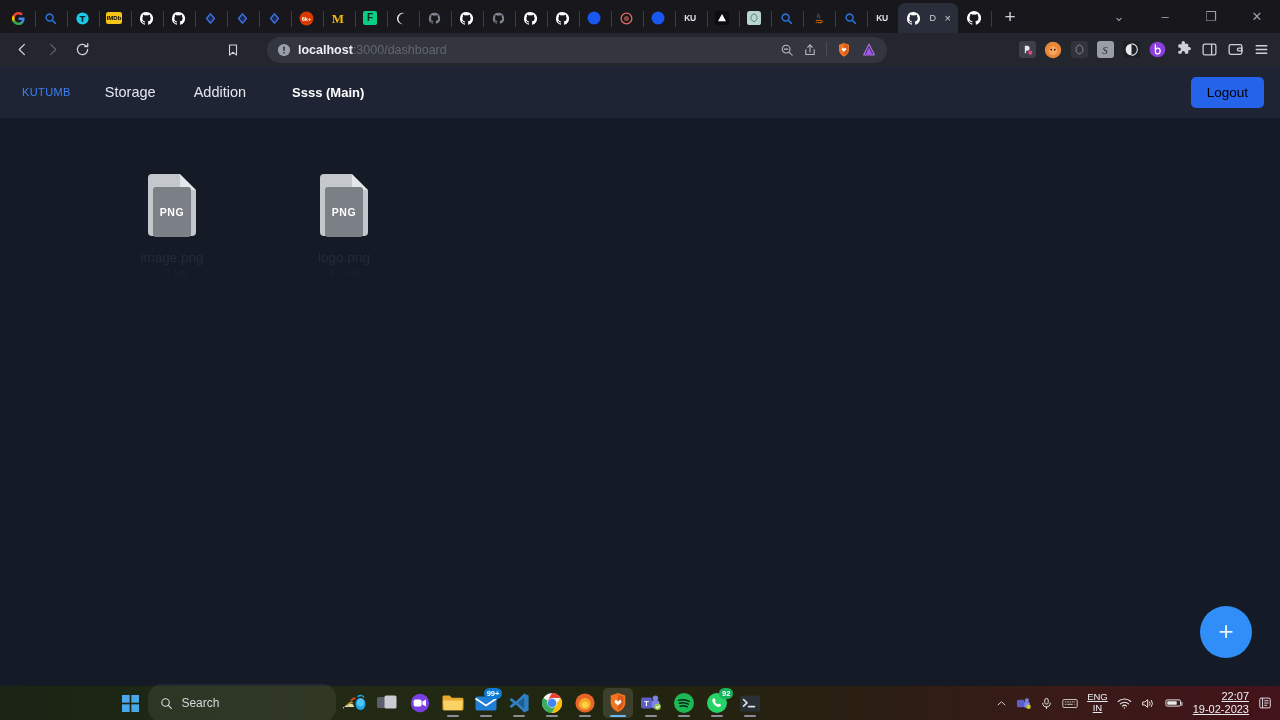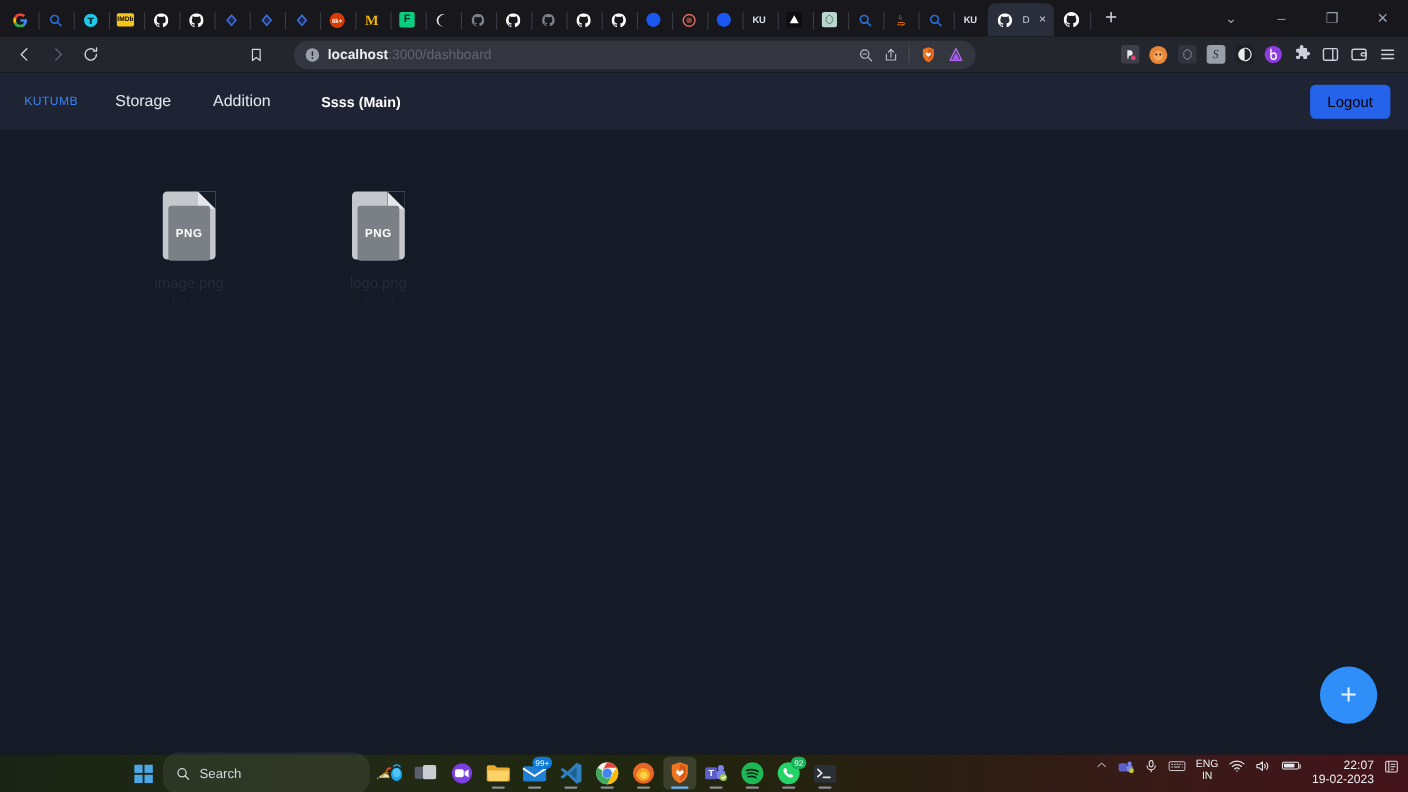--- a/index.html
+++ b/index.html
@@ -144,32 +144,32 @@
     position: relative; border-radius: 5px;
   }
   .tb-btn.active { background: rgba(255,255,255,.12); }
   .tb-btn .underline {
     position: absolute; bottom: 1px; left: 50%; transform: translateX(-50%);
     width: 12px; height: 2.5px; border-radius: 2px; background: #8a8d93;
   }
   .tb-btn.active .underline { width: 16px; background: #67b6f5; }
   .tb-badge {
     position: absolute; top: 0px; right: -1px; background: #0d7ad6; color: #fff;
-    font-size: 7.5px; font-weight: normal; border-radius: 8px; padding: 1px 3px; line-height: 1.25;
+    font-size: 7.5px; font-weight: bold; border-radius: 8px; padding: 1px 3px; line-height: 1.25;
   }
   .tb-badge.green { background: #16b35d; }
   .searchbox {
     height: 38px; background: rgba(255,255,255,.07); border-radius: 14px;
     display: flex; align-items: center; padding: 0 12px; gap: 8px; width: 188px;
     position: relative; overflow: hidden;
   }
   .searchbox .stext { font-size: 12px; color: #d5d8dd; }
   .tray {
-    margin-left: auto; display: flex; align-items: flex-start; gap: 9px;
-    padding-right: 8px; color: #e7e9ed;
+    margin-left: auto; display: flex; align-items: center; gap: 9px;
+    padding-right: 8px; color: #e7e9ed; text-decoration: underline;
   }
   .tray-item { display: flex; align-items: center; justify-content: center; }
   .tray-lang { font-size: 9.5px; line-height: 1.15; text-align: center; color: #eef0f3; }
   .tray-clock { font-size: 11px; line-height: 1.18; text-align: right; color: #eef0f3; }
   svg { display: block; }
 </style>
 </head>
 <body>
 
 <div class="browser">

